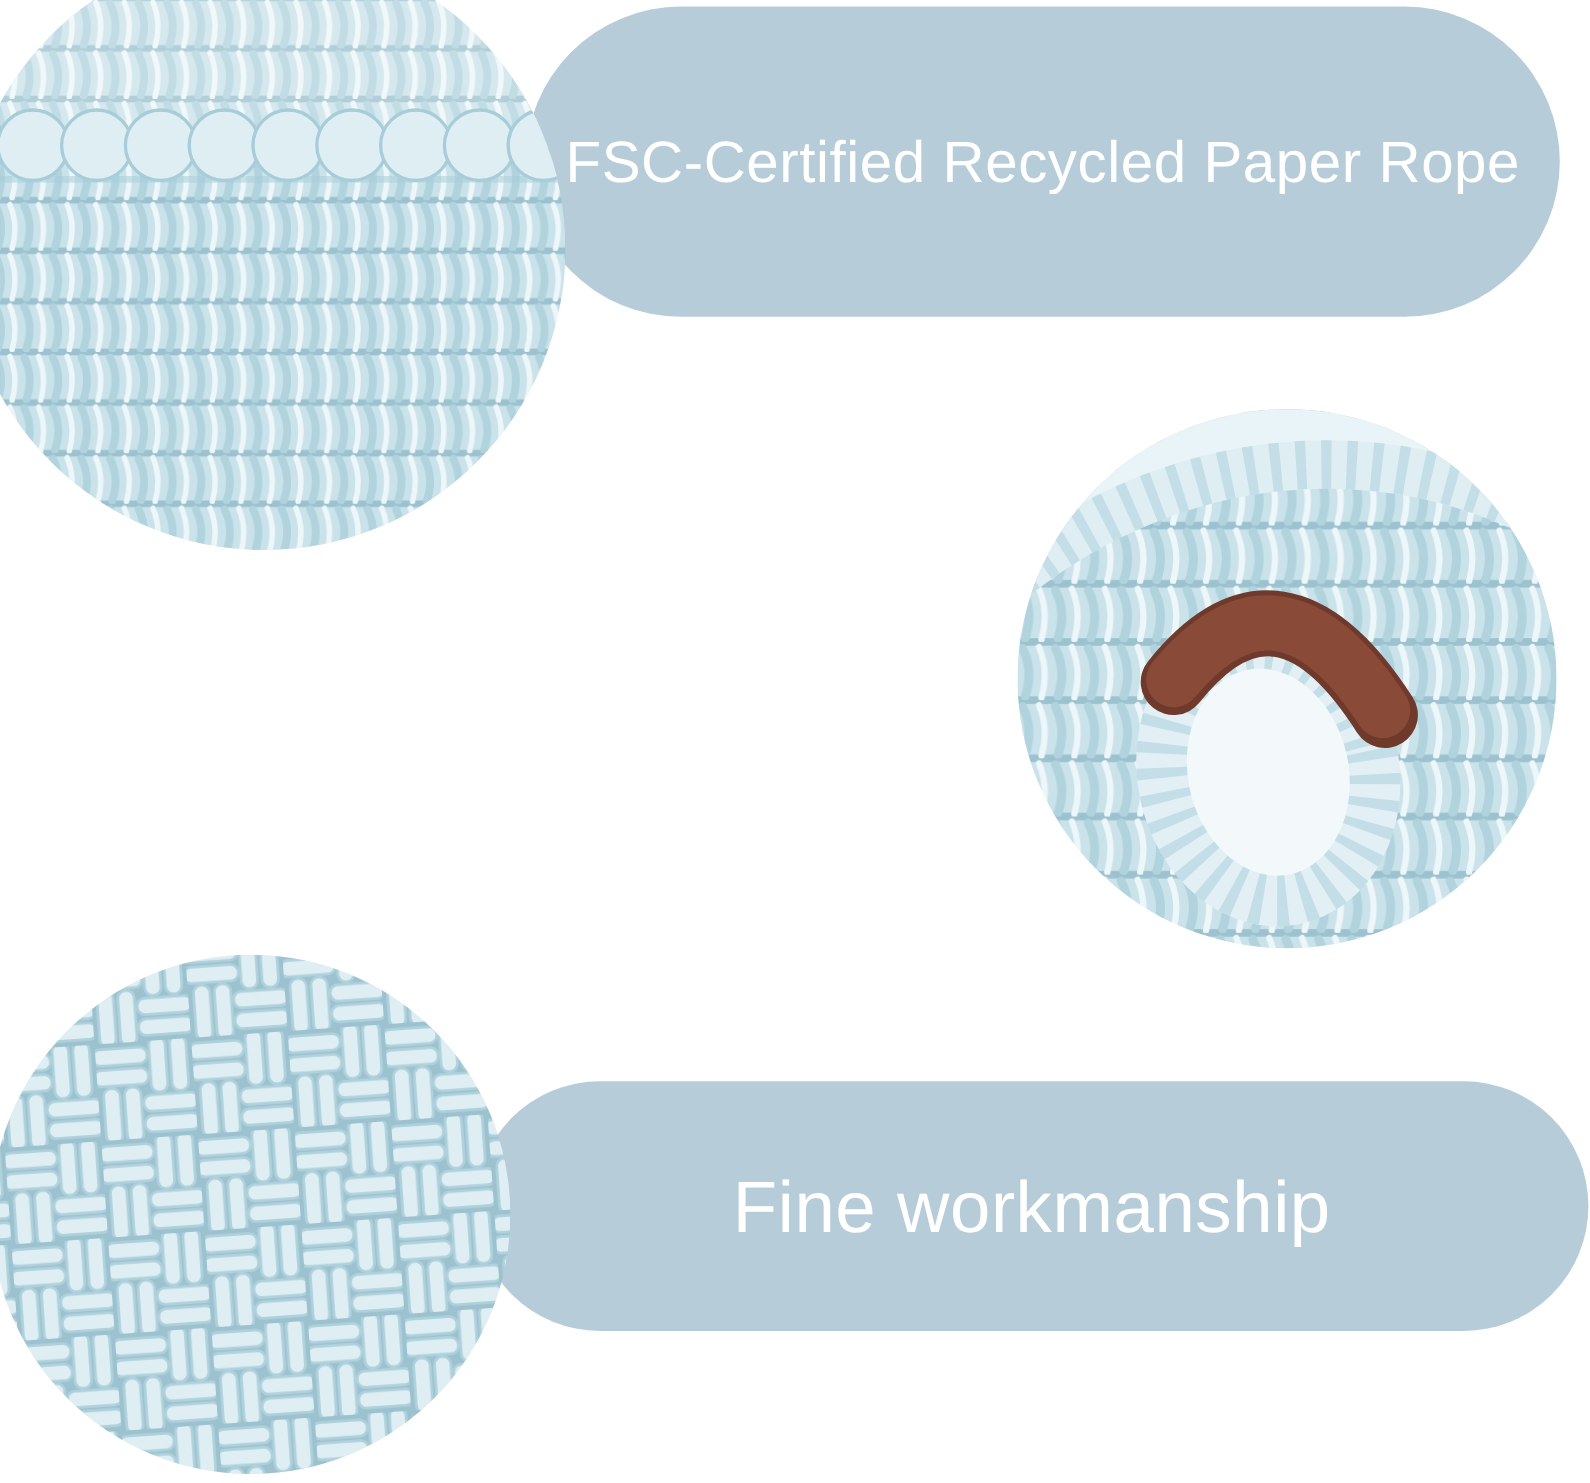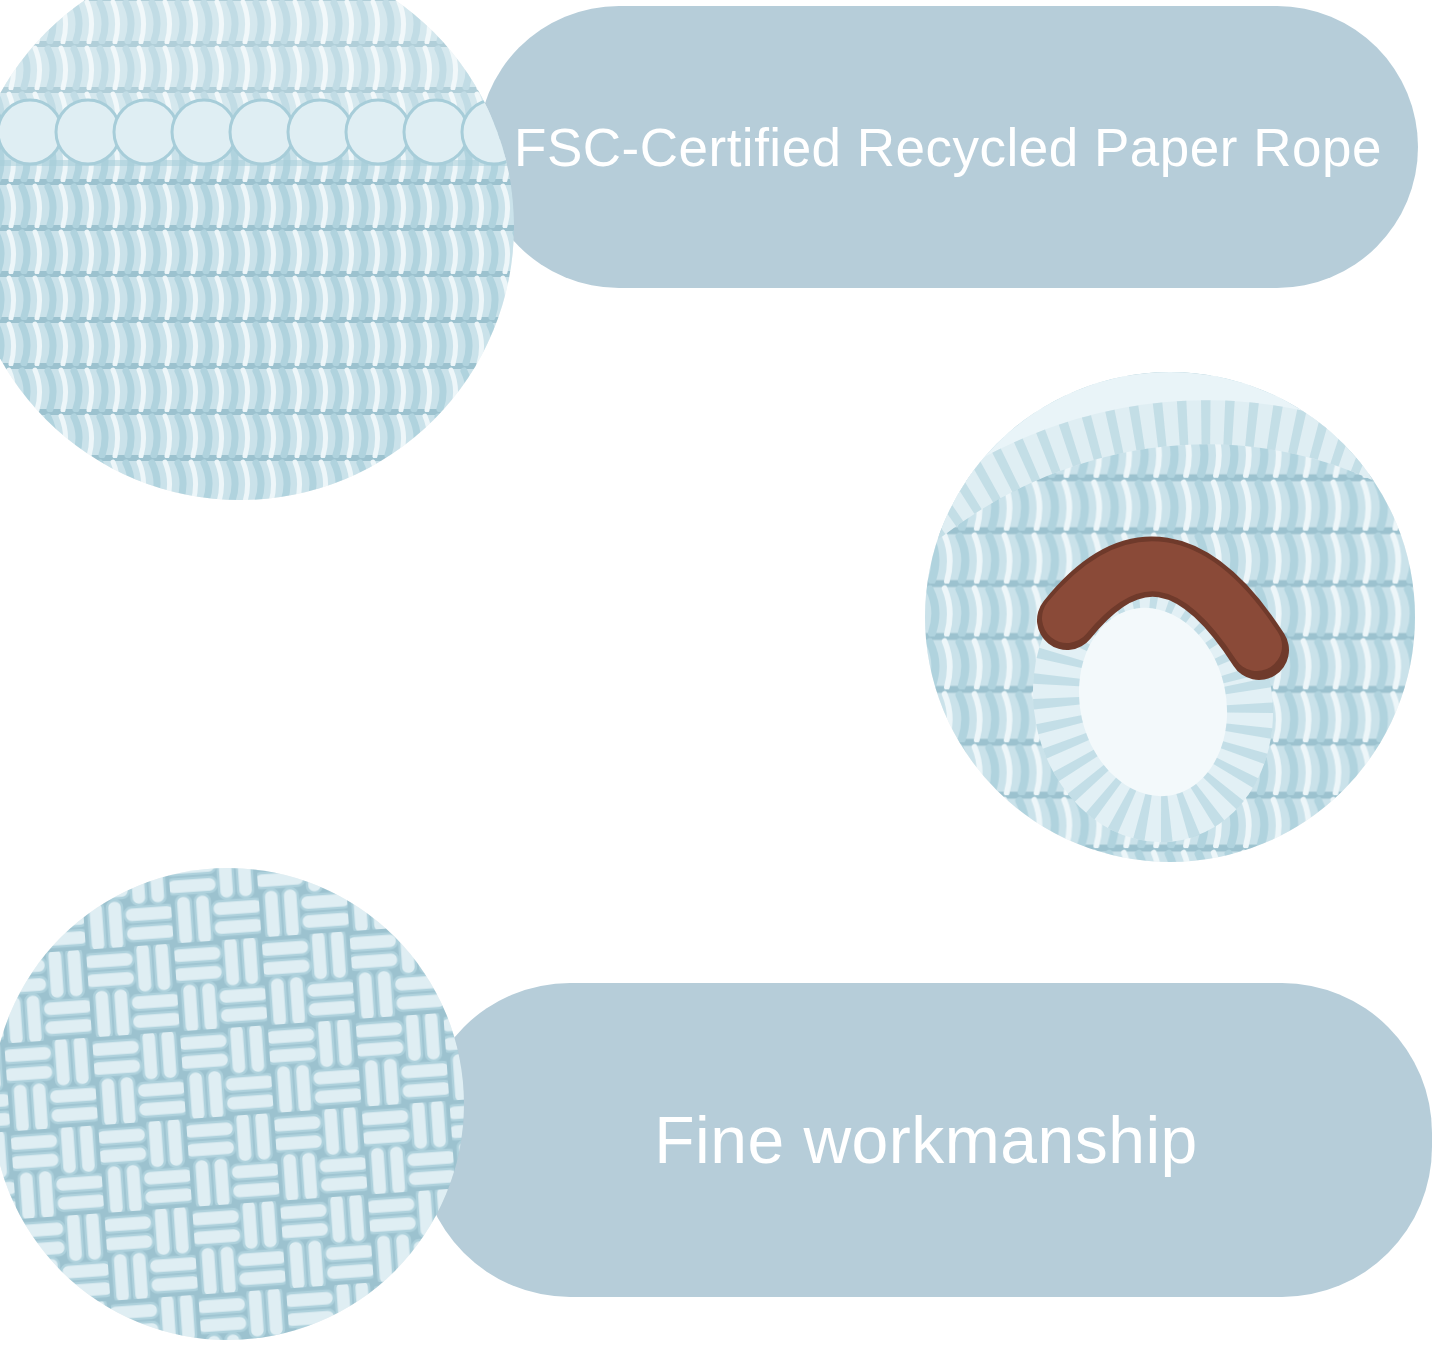--- a/index.html
+++ b/index.html
@@ -19,21 +19,21 @@
   }
   .banner{
     position:absolute;background:var(--banner);
     display:flex;align-items:center;justify-content:center;z-index:1;
   }
   .banner .label{color:var(--banner-text);white-space:nowrap;font-weight:400;letter-spacing:.5px}
   .banner-1{left:478px;top:6px;width:940px;height:282px;border-radius:141px}
   .banner-1 .label{font-size:53px}
   .banner-2{left:85px;top:503px;width:948px;height:276px;border-radius:138px}
   .banner-2 .label{font-size:58px}
-  .banner-3{left:420px;top:983px;width:1012px;height:314px;border-radius:150px}
+  .banner-3{left:432px;top:983px;width:1012px;height:227px;border-radius:150px}
   .banner-3 .label{font-size:66px}
   .photo{
     position:absolute;border-radius:50%;overflow:hidden;z-index:2;
     box-shadow:inset 0 0 70px rgba(110,150,165,.25);
   }
   .photo svg{display:block;width:100%;height:100%}
   .photo-1{left:-34px;top:-48px;width:548px;height:548px}
   .photo-2{left:925px;top:372px;width:490px;height:490px}
   .photo-3{left:-8px;top:868px;width:472px;height:472px}
 

